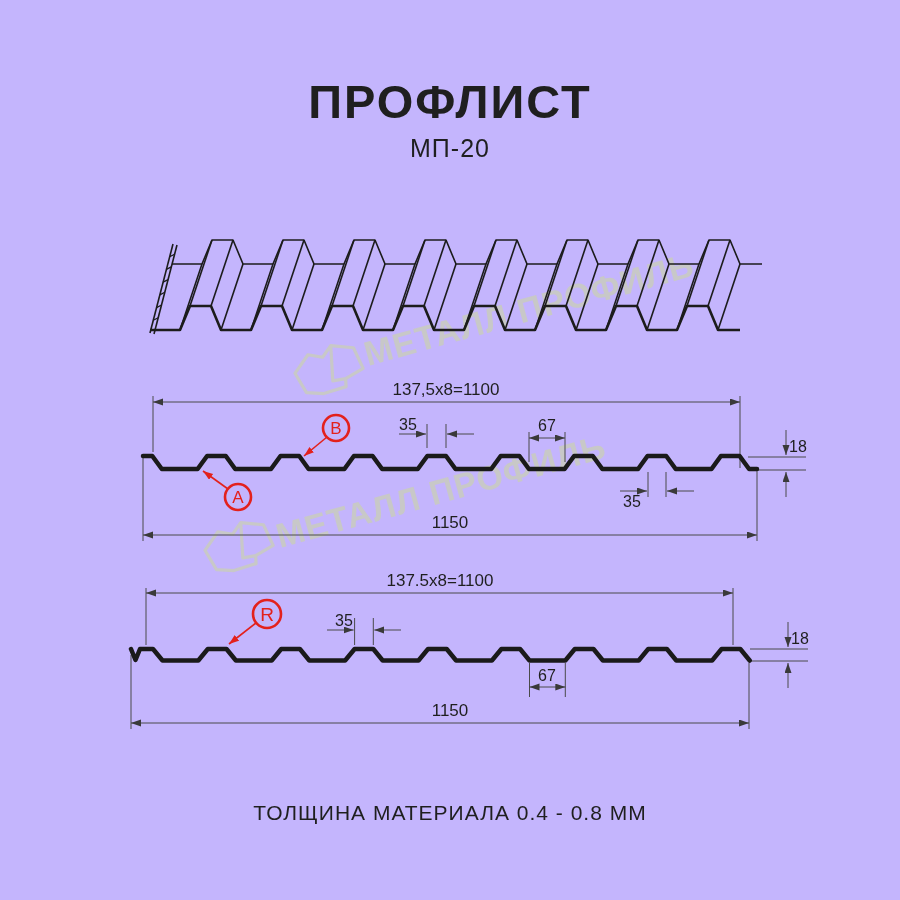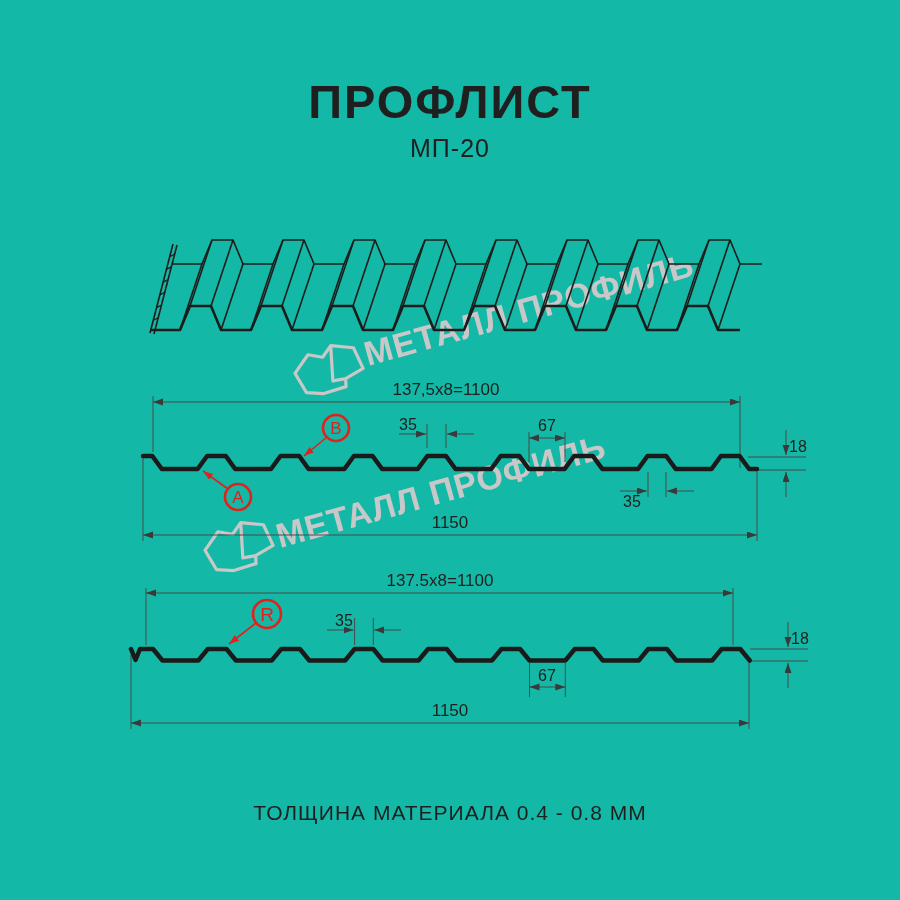--- a/index.html
+++ b/index.html
@@ -1,16 +1,16 @@
 <!DOCTYPE html>
 <html><head>
 <meta charset="utf-8">
 <style>
   html,body{margin:0;padding:0;background:#fff;}
-  .page{position:relative;width:900px;height:900px;background:#14b8a6;overflow:hidden;
+  .page{position:relative;width:900px;height:900px;background:#c4b5fd;overflow:hidden;
         font-family:"Liberation Sans",sans-serif;}
   svg{position:absolute;left:0;top:0;}
   text{font-family:"Liberation Sans",sans-serif;fill:#1f1f1f;}
   .ttl{font-size:47px;font-weight:bold;letter-spacing:2px;}
   .sub{font-size:25px;font-weight:500;letter-spacing:1px;}
   .foot{font-size:21px;font-weight:500;letter-spacing:1px;}
   .dim{font-size:16px;}
   .dimw{font-size:17px;}
   .wm{font-size:34px;font-weight:bold;letter-spacing:1px;fill:#c8c8c8;}
   .red{fill:#e3211c;font-size:17px;}

